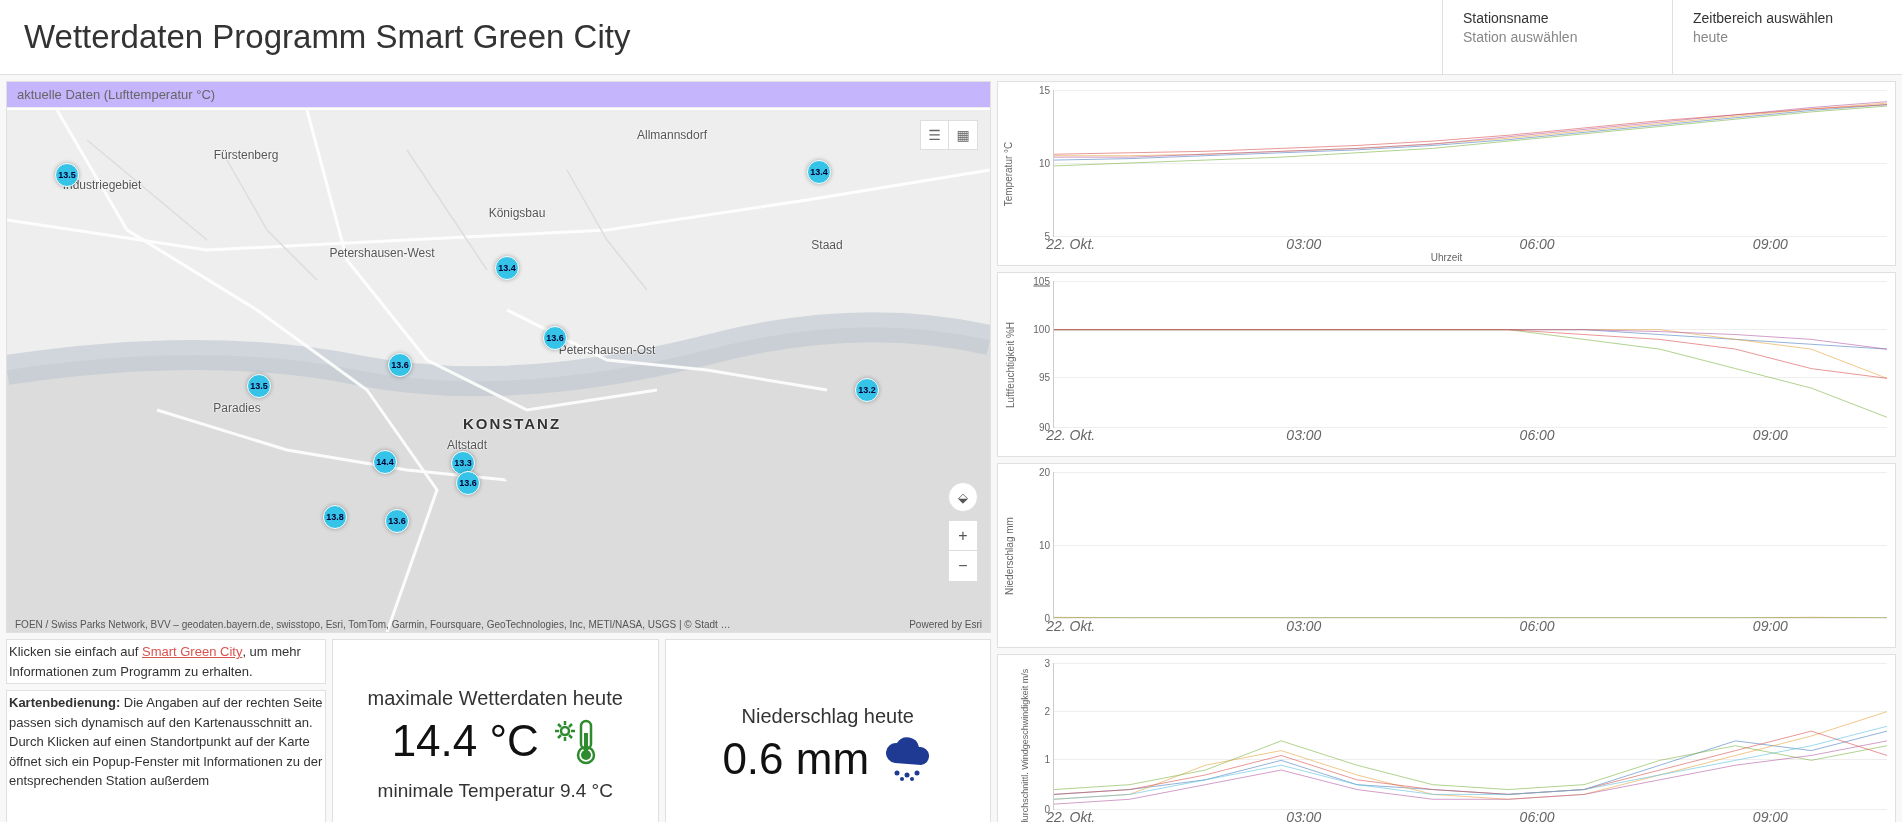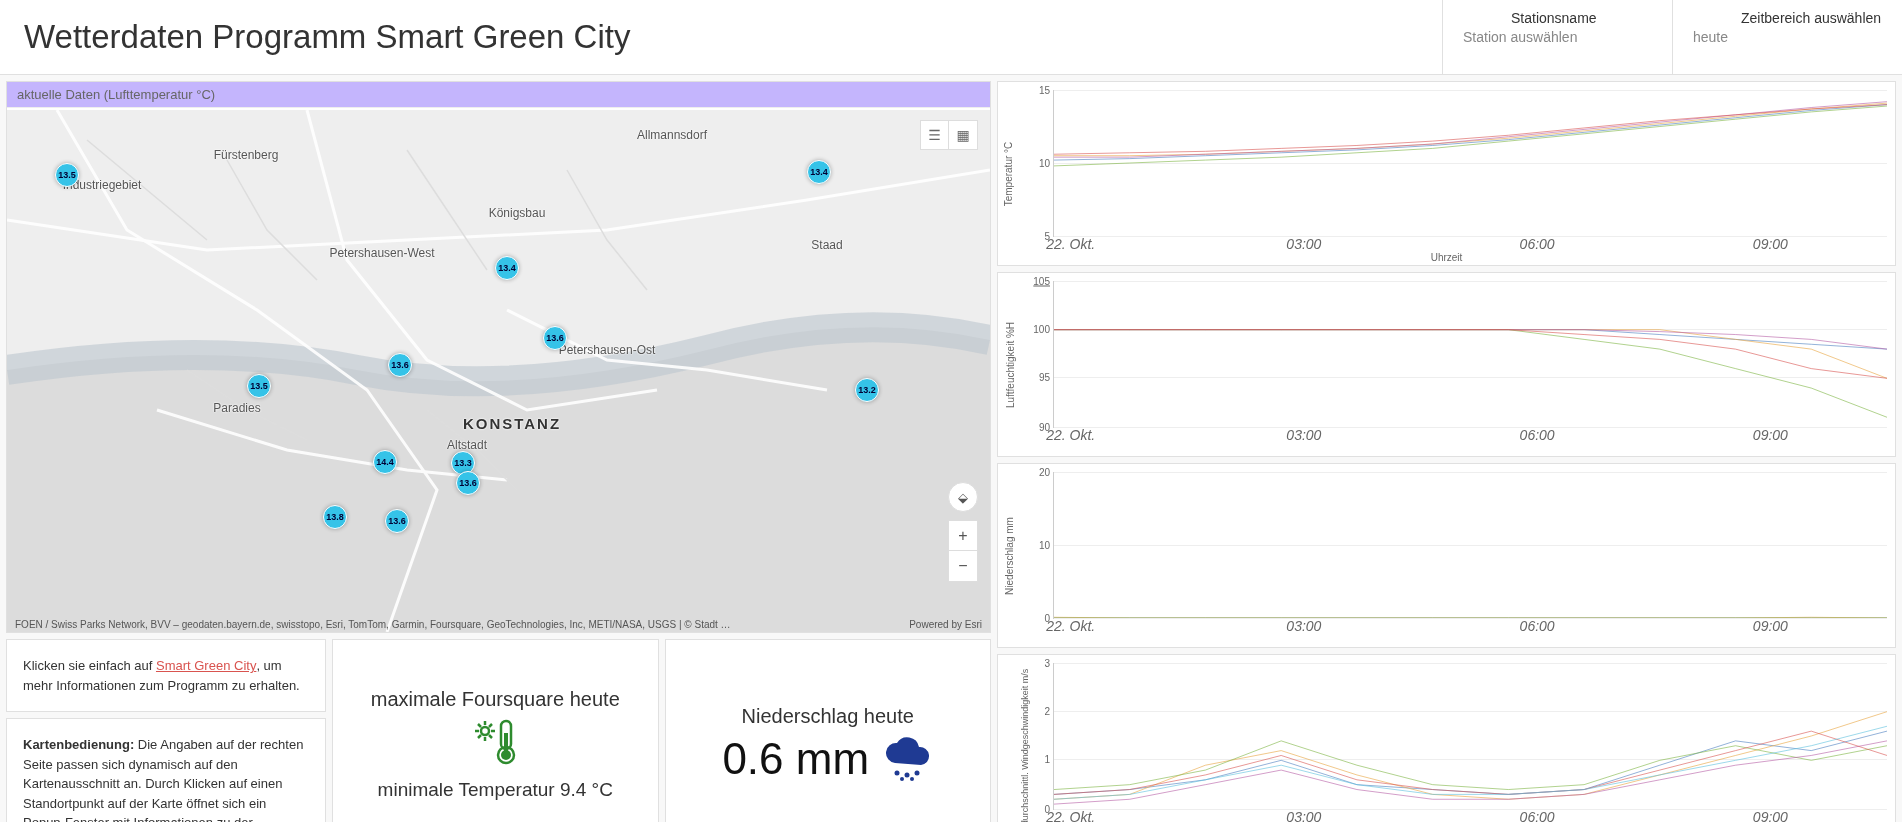--- a/index.html
+++ b/index.html
@@ -1,20 +1,20 @@
 <!DOCTYPE html>
 <html><head>
 <meta charset="utf-8">
 <style>
   * { box-sizing: border-box; margin: 0; padding: 0; }
   body { font-family: "Avenir Next", "Helvetica Neue", Arial, sans-serif; background: #f8f8f8; color: #333; font-size: 13px; width: 1902px; }
   .header { display: flex; background: #fff; border-bottom: 1px solid #e0e0e0; }
   .header-title { flex: 1; padding: 18px 24px; font-size: 33px; font-weight: 300; color: #333; }
   .header-ctl { border-left: 1px solid #e0e0e0; padding: 10px 20px; min-width: 230px; }
-  .header-ctl .lbl { font-size: 14px; color: #333; margin-bottom: 3px; margin-left: 48px; }
+  .header-ctl .lbl { font-size: 14px; color: #333; margin-bottom: 3px; }
   .header-ctl .val { font-size: 14px; color: #888; }
   .main { display: flex; padding: 6px; gap: 6px; }
   .left { width: 985px; display: flex; flex-direction: column; gap: 6px; }
   .right { flex: 1; display: flex; flex-direction: column; gap: 6px; }
   .panel { background: #fff; border: 1px solid #e0e0e0; }
   .panel-title { padding: 5px 10px; font-size: 13px; color: #666; border-bottom: 1px solid #eee; background: #c4b5fd;}
   
   .map-panel { height: 552px; position: relative; }
   .map-body { position: absolute; top: 28px; left: 0; right: 0; bottom: 0; background: #e8e8e8; overflow: hidden; }
   .map-roads { position:absolute; inset:0; }
@@ -26,21 +26,21 @@
   .map-tool:first-child { border-right:1px solid #ddd;}
   .zoom-ctl { position:absolute; right:12px; bottom:50px; width:30px; background:#fff; border:1px solid #ddd;}
   .zoom-btn { height:30px; display:flex;align-items:center;justify-content:center; color:#555; font-size:16px;}
   .zoom-btn:first-child{border-bottom:1px solid #ddd;}
   .compass { position:absolute; right:12px; bottom:120px; width:30px; height:30px; background:#fff; border:1px solid #ddd; border-radius:50%; display:flex;align-items:center;justify-content:center; color:#555;}
   .attrib { position:absolute; bottom:2px; left:8px; font-size:10px; color:#555;}
   .powered { position:absolute; bottom:2px; right:8px; font-size:10px; color:#555;}
   
   .info-row { display:flex; gap:6px; height:210px;}
   .info-text { width:320px; display:flex; flex-direction:column; gap:6px;}
-  .info-box { padding:16px; line-height:1.5; font-size:13px; color:#333; overflow:hidden;}
+  .info-box { padding:2px; line-height:1.5; font-size:13px; color:#333; overflow:hidden;}
   .info-box .link { color:#d9534f; font-weight:500;}
   .info-box strong { font-weight:700;}
   .stat-panel { flex:1; display:flex; flex-direction:column; align-items:center; justify-content:center; padding:10px;}
   .stat-label { font-size:20px; color:#333; margin-bottom:6px;}
   .stat-value { font-size:44px; font-weight:500; color:#111; display:flex; align-items:center; gap:12px;}
   .stat-sub { font-size:19px; color:#333; margin-top:14px;}
   
   .chart-panel { height:185px; position:relative; }
   .ylabel { position:absolute; left:4px; top:50%; transform:translate(-40%,-50%) rotate(-90deg); font-size:10px; color:#666; white-space:nowrap;}
   .chart-area { position:absolute; left:55px; right:8px; top:8px; bottom:28px; border-left:1px solid #ccc; border-bottom:1px solid #ccc;}
@@ -136,22 +136,23 @@
     <div class="info-row">
       <div class="info-text">
         <div class="panel info-box" style="flex:0 0 auto">
           <span>Klicken sie einfach auf </span><a class="link" href="#">Smart Green City</a><span>, um mehr Informationen zum Programm zu erhalten.</span>
         </div>
         <div class="panel info-box" style="flex:1">
           <strong>Kartenbedienung:</strong><span> Die Angaben auf der rechten Seite passen sich dynamisch auf den Kartenausschnitt an. Durch Klicken auf einen Standortpunkt auf der Karte öffnet sich ein Popup-Fenster mit Informationen zu der entsprechenden Station außerdem</span>
         </div>
       </div>
       <div class="panel stat-panel">
-        <div class="stat-label">maximale Foursquare heute</div>
+        <div class="stat-label">maximale Wetterdaten heute</div>
         <div class="stat-value">
+          <span>14.4 °C</span>
           <svg class="icon-therm" viewBox="0 0 48 48">
             <g stroke="#2e8b2e" stroke-width="2.5" fill="none">
               <circle cx="14" cy="14" r="4"></circle>
                 <line x1="14" y1="4" x2="14" y2="8"></line>
                 <line x1="14" y1="20" x2="14" y2="24"></line>
                 <line x1="4" y1="14" x2="8" y2="14"></line>
                 <line x1="20" y1="14" x2="24" y2="14"></line>
                 <line x1="7" y1="7" x2="10" y2="10"></line>
                 <line x1="18" y1="18" x2="21" y2="21"></line>
                 <line x1="7" y1="21" x2="10" y2="18"></line>

